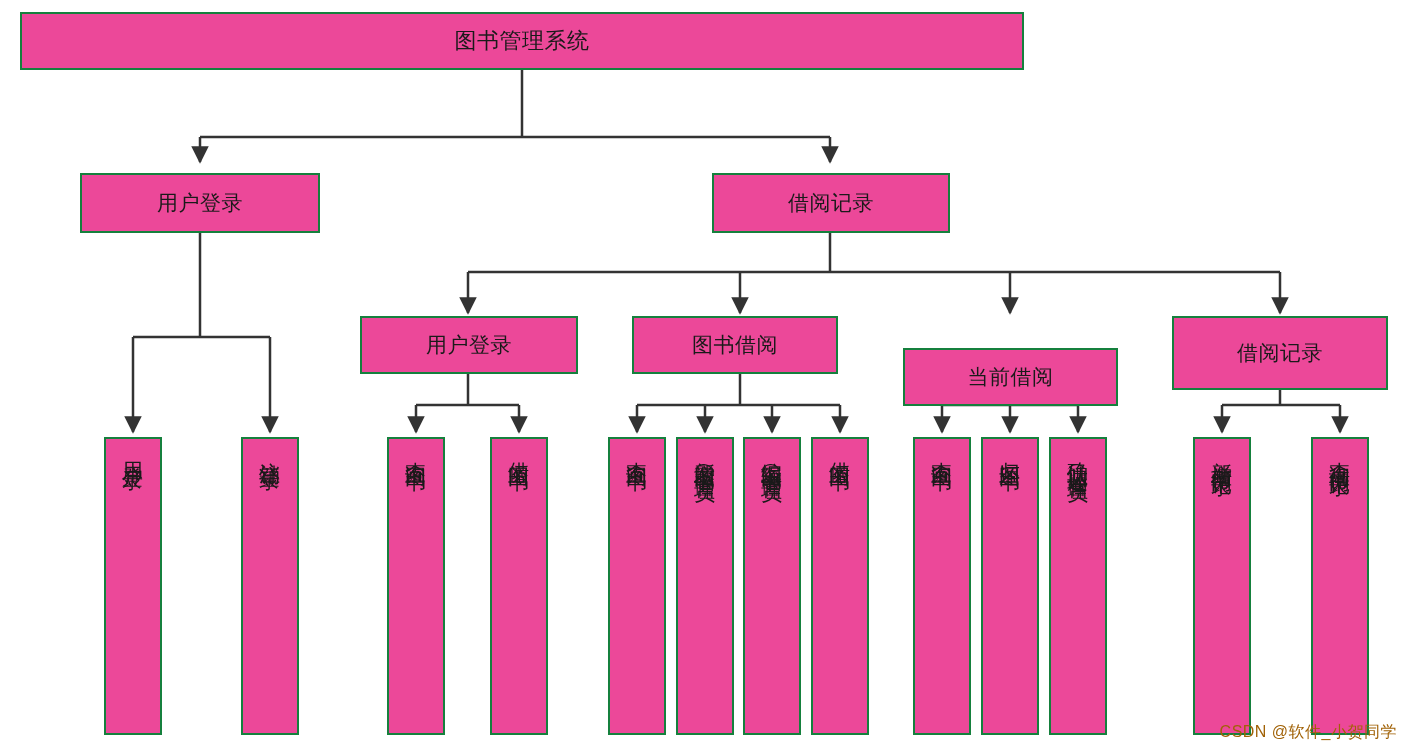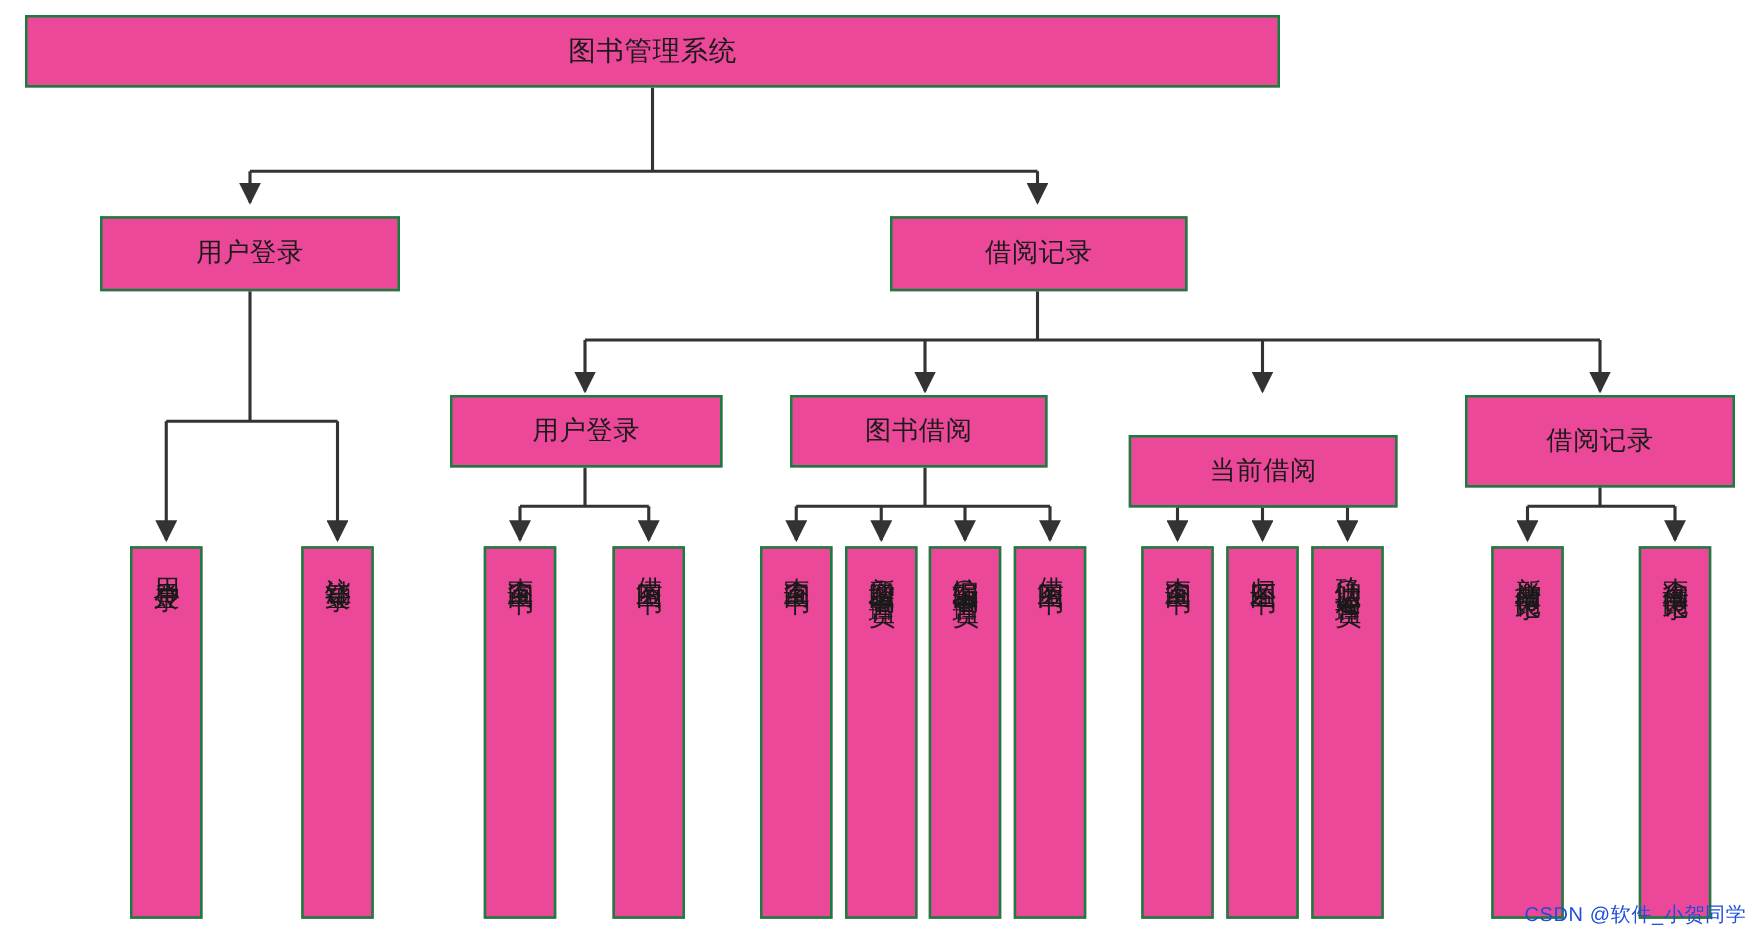--- a/index.html
+++ b/index.html
@@ -56,21 +56,21 @@
     font-size: 21px;
     letter-spacing: 3px;
     line-height: 1;
   }
   #root-node .label { font-size: 22px; }
   #watermark {
     position: absolute;
     right: 8px;
     bottom: 4px;
     font-size: 16px;
-    color: #1d4ed8;
+    color: #a16207;
     letter-spacing: 0.5px;
     white-space: nowrap;
     font-family: "Liberation Sans", "DejaVu Sans", sans-serif;
   }
 </style>
 </head>
 <body>
 
 <div id="canvas">
 

